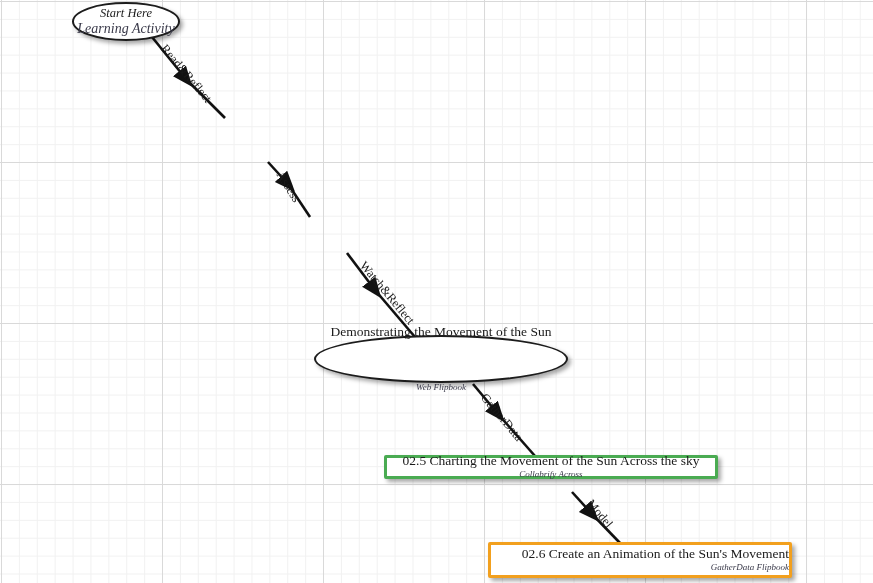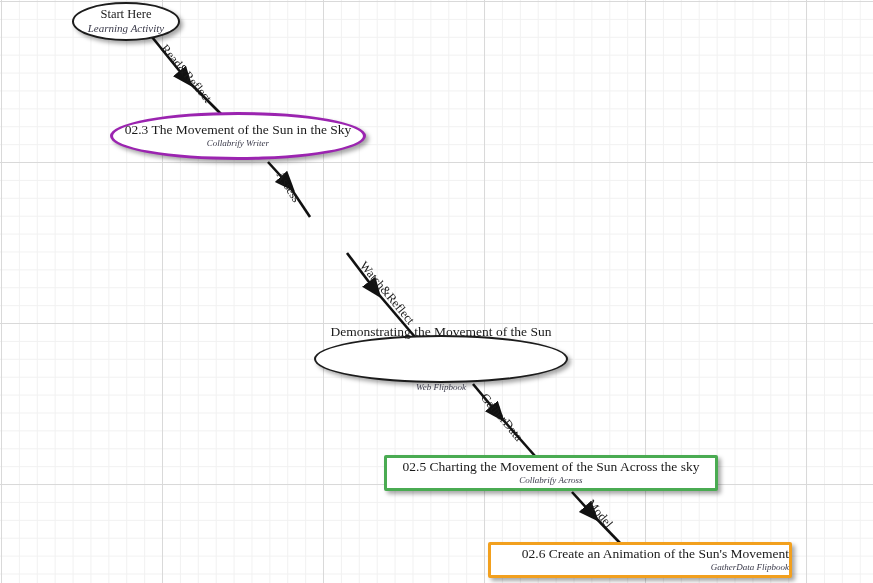--- a/index.html
+++ b/index.html
@@ -63,41 +63,41 @@
   }
   .rect {
     border-radius: 2px;
   }
   
   .n-start {
     left: 72px; top: 2px; width: 108px; height: 39px;
     border: 2.2px solid #1c1c1c;
     box-shadow: 3px 3px 4px rgba(0,0,0,0.35);
   }
-  .n-start .title { font-size: 12.5px; }
-  .n-start .subtitle { font-size: 11px; }
+  .n-start .title { font-size: 12.5px; font-style: italic; }
+  .n-start .subtitle { font-size: 14px; }
 
   .n-023 {
     left: 110px; top: 112px; width: 256px; height: 48px;
     border: 3px solid #9b24b0;
     box-shadow: 3px 3px 4px rgba(0,0,0,0.35);
   }
   .n-024 {
     left: 178px; top: 216px; width: 286px; height: 36px;
     border: 3px solid #2d9bdd;
     box-shadow: 3px 3px 4px rgba(0,0,0,0.35);
   }
   .n-demo {
     left: 314px; top: 335px; width: 254px; height: 48px;
     border: 2.4px solid #1c1c1c;
     box-shadow: 3px 3px 4px rgba(0,0,0,0.35);
     gap: 42px;
   }
   .n-025 {
-    left: 384px; top: 455px; width: 334px; height: 36px;
+    left: 384px; top: 455px; width: 334px; height: 24px;
     border: 3px solid #4aab52;
     box-shadow: 3px 3px 4px rgba(0,0,0,0.35);
   }
   .n-026 {
     left: 488px; top: 542px; width: 304px; height: 36px;
     border: 3px solid #f2a01e;
     box-shadow: 3px 3px 4px rgba(0,0,0,0.35);
     align-items: flex-end;
   }
 
@@ -147,24 +147,20 @@
       <line x1="572" y1="492" x2="592" y2="514" stroke="#111111" stroke-width="2.6" marker-end="url(#arrow)"></line>
       <line x1="592" y1="514" x2="620" y2="543" stroke="#111111" stroke-width="2.6"></line>
     </g>
   </svg>
 
   <div class="node ellipse n-start">
     <div class="title">Start Here</div>
     <div class="subtitle">Learning Activity</div>
   </div>
 
-  <div class="node ellipse n-023">
-    <div class="title">02.3 The Movement of the Sun in the Sky</div>
-    <div class="subtitle">Collabrify Writer</div>
-  </div>
 
 
   <div class="node ellipse n-demo">
     <div class="title">Demonstrating the Movement of the Sun</div>
     <div class="subtitle">Web Flipbook</div>
   </div>
 
   <div class="node rect n-025">
     <div class="title">02.5 Charting the Movement of the Sun Across the sky</div>
     <div class="subtitle">Collabrify Across</div>

